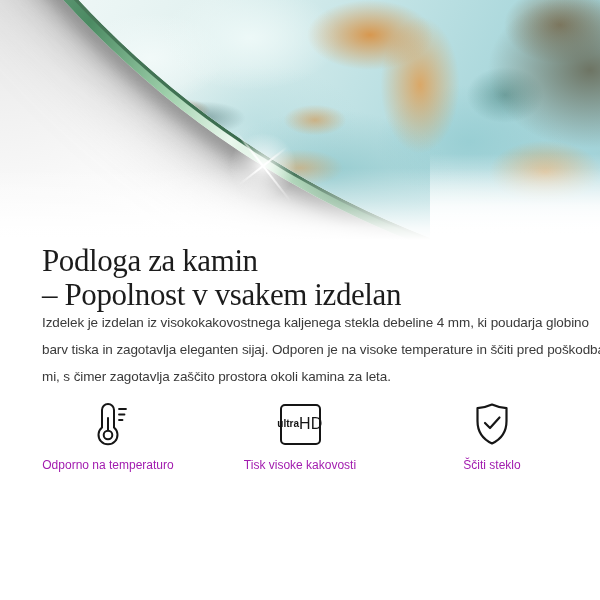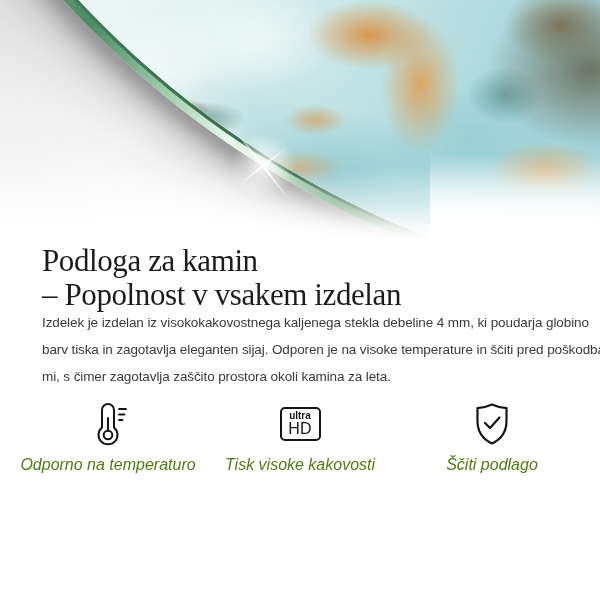--- a/index.html
+++ b/index.html
@@ -75,24 +75,24 @@
     position:absolute;left:42px;top:309px;color:#3a3a3a;
     font-size:13.5px;line-height:27px;letter-spacing:-0.1px;white-space:nowrap;
   }
   
   .features{
     position:absolute;left:12px;top:398px;width:576px;
     display:grid;grid-template-columns:repeat(3,1fr);row-gap:12px;
   }
   .feature{display:flex;flex-direction:column;align-items:center;}
   .icon-box{height:52px;display:flex;align-items:center;justify-content:center;margin-bottom:8px;}
-  .feature-label{font-size:16px;color:#4d7c0f;line-height:14px;font-style:italic;}
+  .feature-label{font-size:12px;color:#a21caf;line-height:14px;}
   .uhd-badge{
-    width:41px;height:34px;border:2.5px solid #151515;border-radius:5px;box-sizing:border-box;
-    display:flex;flex-direction:column;align-items:center;justify-content:center;color:#151515;
+    width:41px;height:41px;border:2.5px solid #151515;border-radius:5px;box-sizing:border-box;
+    display:flex;flex-direction:row;align-items:center;justify-content:center;color:#151515;
   }
   .uhd-top{font-size:10px;font-weight:700;line-height:10px;}
   .uhd-bottom{font-size:16px;font-weight:400;line-height:16px;letter-spacing:.3px;}
   svg{display:block;}
 </style>
 </head>
 <body>
 
 <div class="hero">
   <div class="shadow-circle"></div>
@@ -143,19 +143,19 @@
     <div class="feature-label">Tisk visoke kakovosti</div>
   </div>
 
   <div class="feature">
     <div class="icon-box">
       <svg width="44" height="46" viewBox="0 0 44 46" fill="none" stroke="#161616" stroke-width="2.2" stroke-linecap="round" stroke-linejoin="round">
         <path d="M22 3.5 C26.5 5.5 31.5 6.8 36.5 7.2 L36.5 20 C36.5 31 30.5 38.5 22 42.5 C13.5 38.5 7.5 31 7.5 20 L7.5 7.2 C12.5 6.8 17.5 5.5 22 3.5 Z"></path>
         <path d="M15 22 L20 27 L29.5 16.5"></path>
       </svg>
     </div>
-    <div class="feature-label">Ščiti podlago</div>
+    <div class="feature-label">Ščiti steklo</div>
   </div>
 
 
 
 
 </div>
 
 </body></html>

